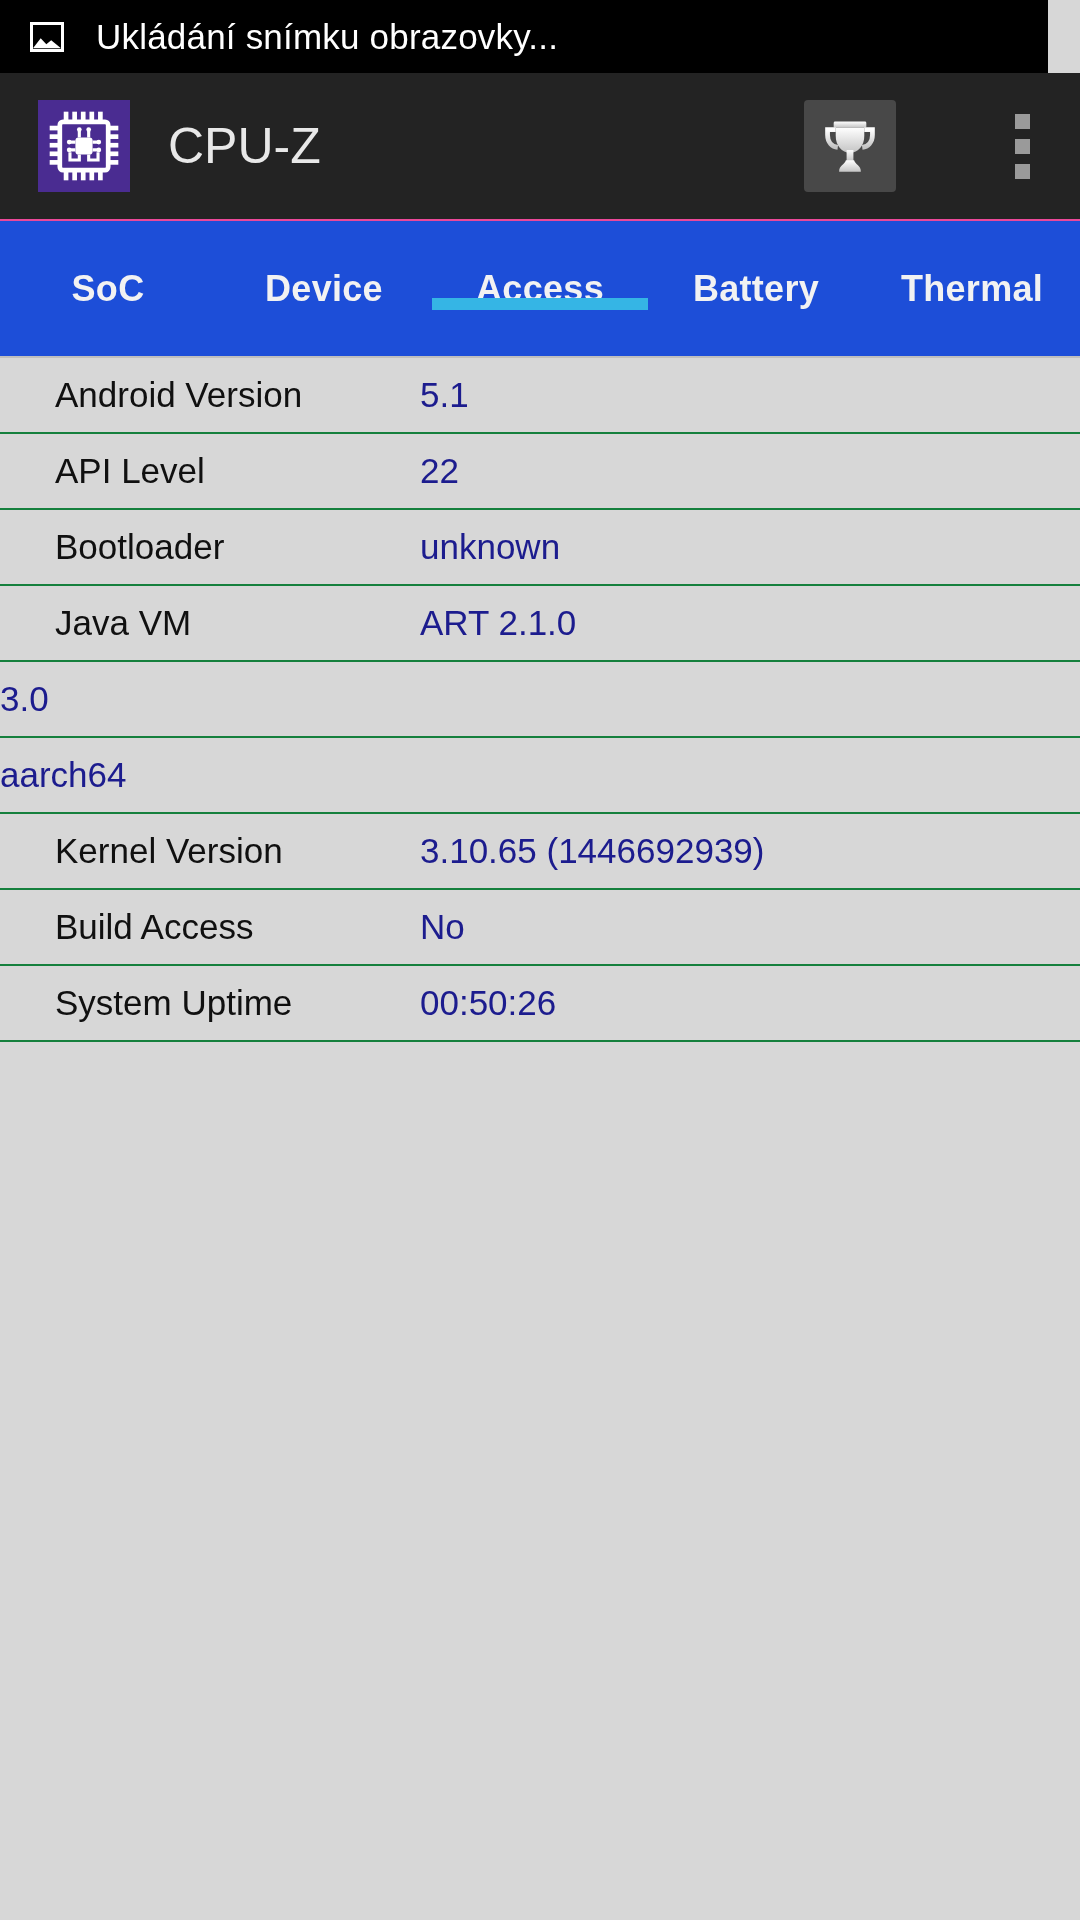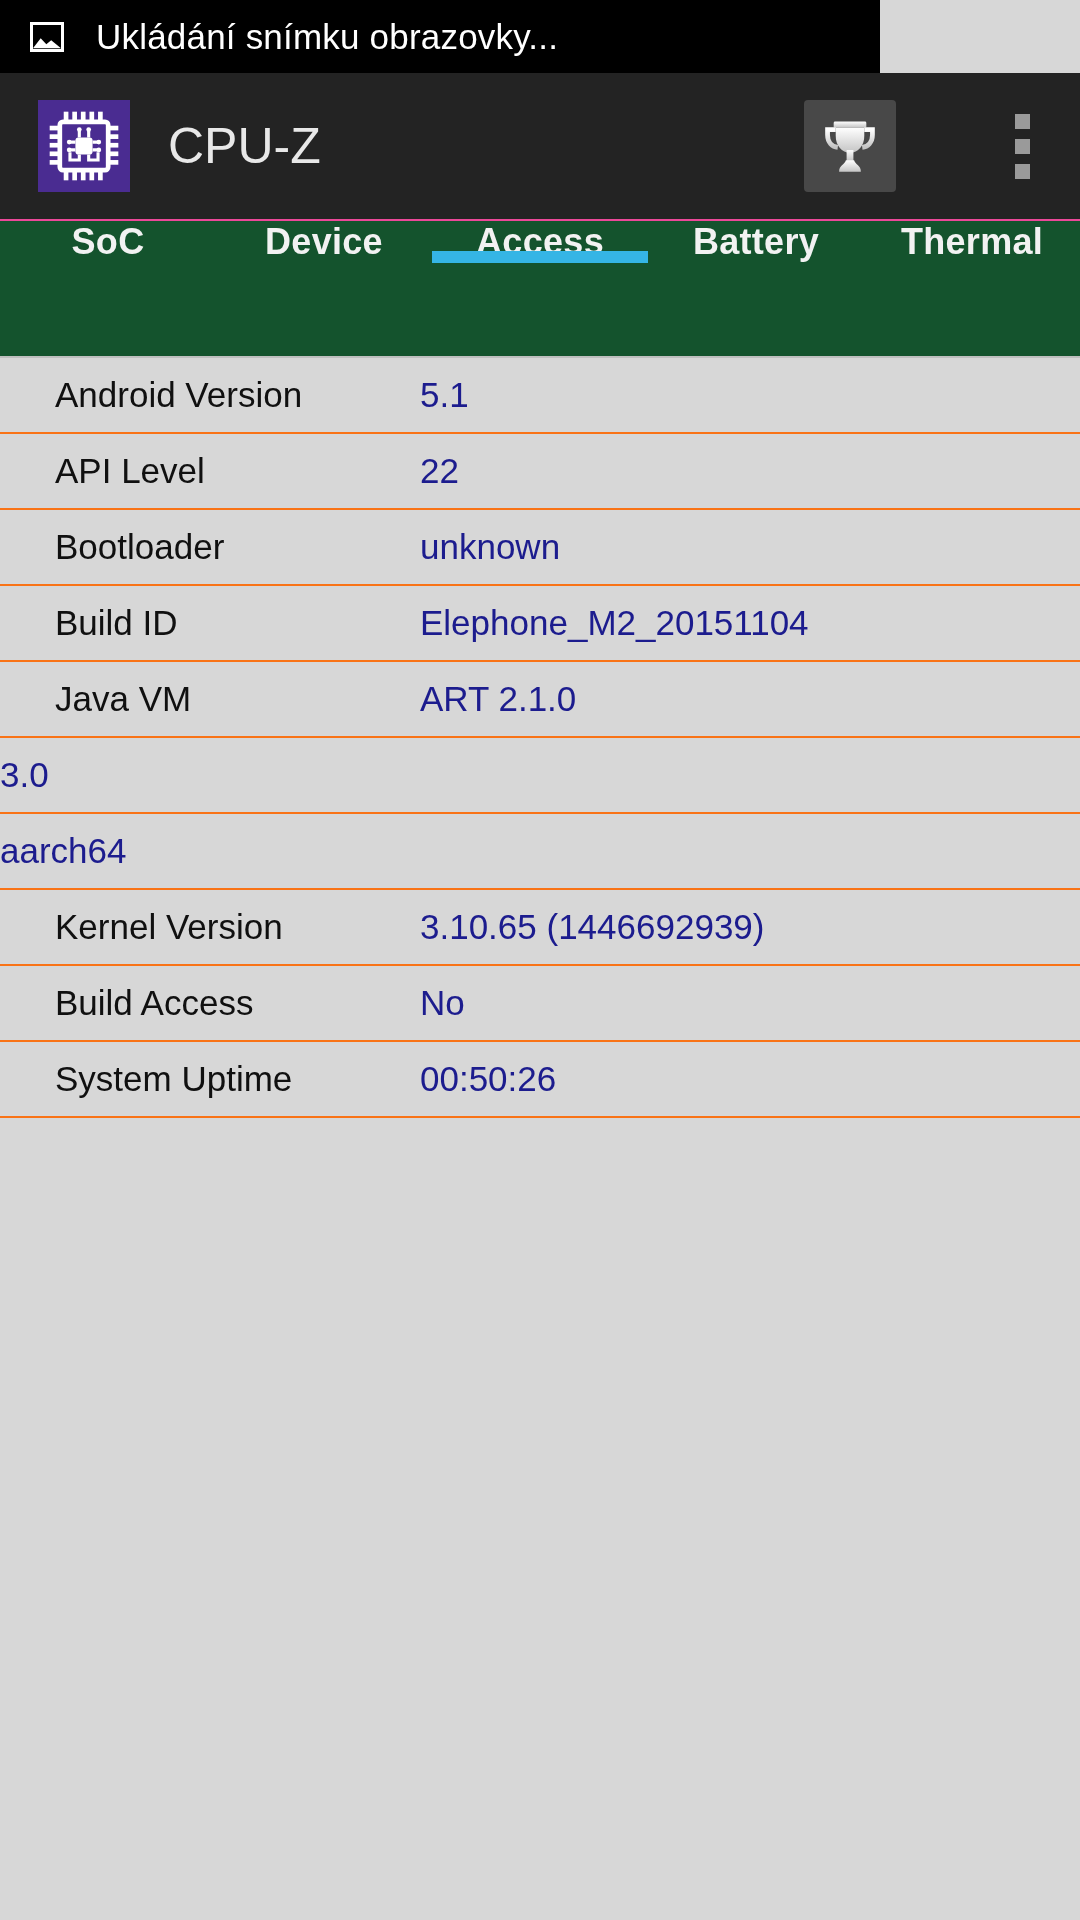--- a/index.html
+++ b/index.html
@@ -5,21 +5,21 @@
   * { margin:0; padding:0; box-sizing:border-box; }
   html, body {
     width:1080px; height:1920px;
     background:#d7d7d7;
     font-family:"Liberation Sans", sans-serif;
     overflow:hidden;
   }
 
   
   #status-bar{
-    height:73px; width:880px;
+    height:73px; width:1048px;
     background:#000000;
     display:flex; align-items:center;
     padding-left:30px;
   }
   #status-icon{
     width:34px; height:30px;
     border:3px solid #ffffff;
     position:relative;
     overflow:hidden;
     flex:0 0 auto;
@@ -74,22 +74,22 @@
   }
   #overflow-button .dot{
     width:15px; height:15px;
     background:#9a9a9a;
     margin:5px 0;
   }
 
   
   #tab-bar{
     height:135px; width:1080px;
-    background:#14532d;
-    display:flex; align-items:flex-start;
+    background:#1d4ed8;
+    display:flex; align-items:center;
     position:relative;
   }
   .tab{
     flex:1 1 0;
     display:flex; align-items:center; justify-content:center;
     position:relative;
     color:#f2f2f2;
     font-size:36px;
     font-weight:bold;
     letter-spacing:.3px;
@@ -109,21 +109,21 @@
   #content{
     width:1080px;
     height:calc(1920px - 73px - 148px - 135px);
     background:#d7d7d7;
     border-top:2px solid #bfbfbf;
     overflow:hidden;
   }
   .row{
     height:76px;
     display:flex; align-items:center;
-    border-bottom:2px solid #f97316;
+    border-bottom:2px solid #15803d;
     background:#d7d7d7;
   }
   .row-label{
     width:420px;
     padding-left:55px;
     color:#101010;
     font-size:35px;
     white-space:nowrap;
   }
   .row-value{
@@ -253,24 +253,20 @@
   </div>
   <div class="row">
     <div class="row-label">API Level</div>
     <div class="row-value">22</div>
   </div>
   <div class="row">
     <div class="row-label">Bootloader</div>
     <div class="row-value">unknown</div>
   </div>
   <div class="row">
-    <div class="row-label">Build ID</div>
-    <div class="row-value">Elephone_M2_20151104</div>
-  </div>
-  <div class="row">
     <div class="row-label">Java VM</div>
     <div class="row-value">ART 2.1.0</div>
   </div>
   <div class="row">
     <div class="row-value">3.0</div>
   </div>
   <div class="row">
     <div class="row-value">aarch64</div>
   </div>
   <div class="row">

